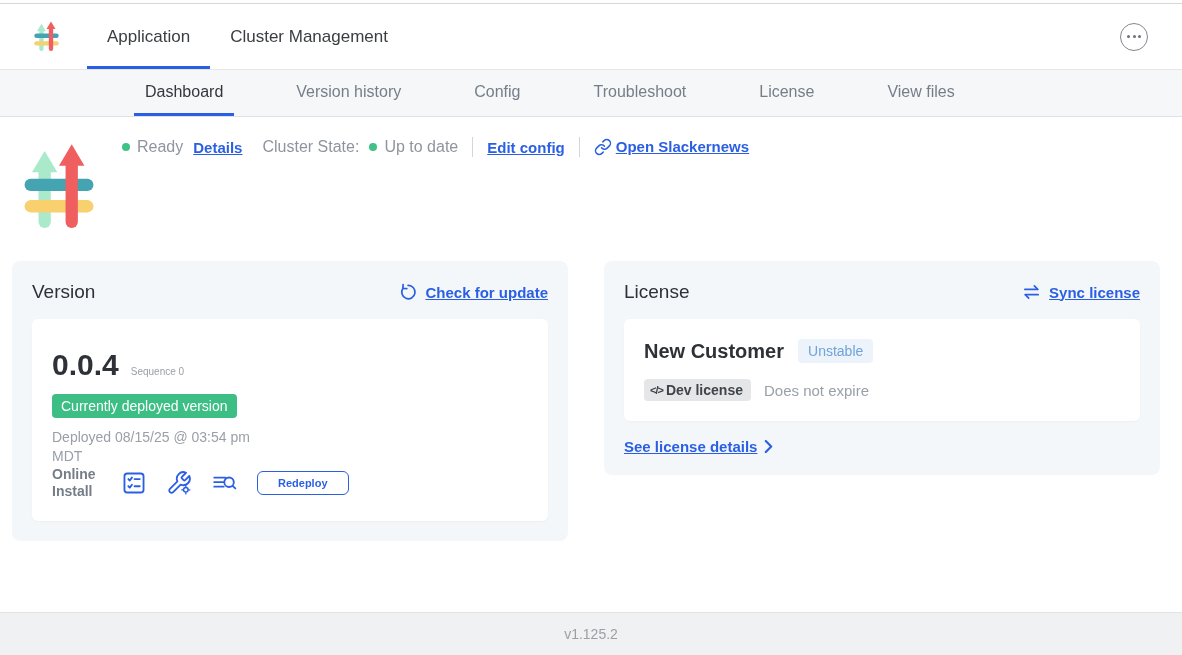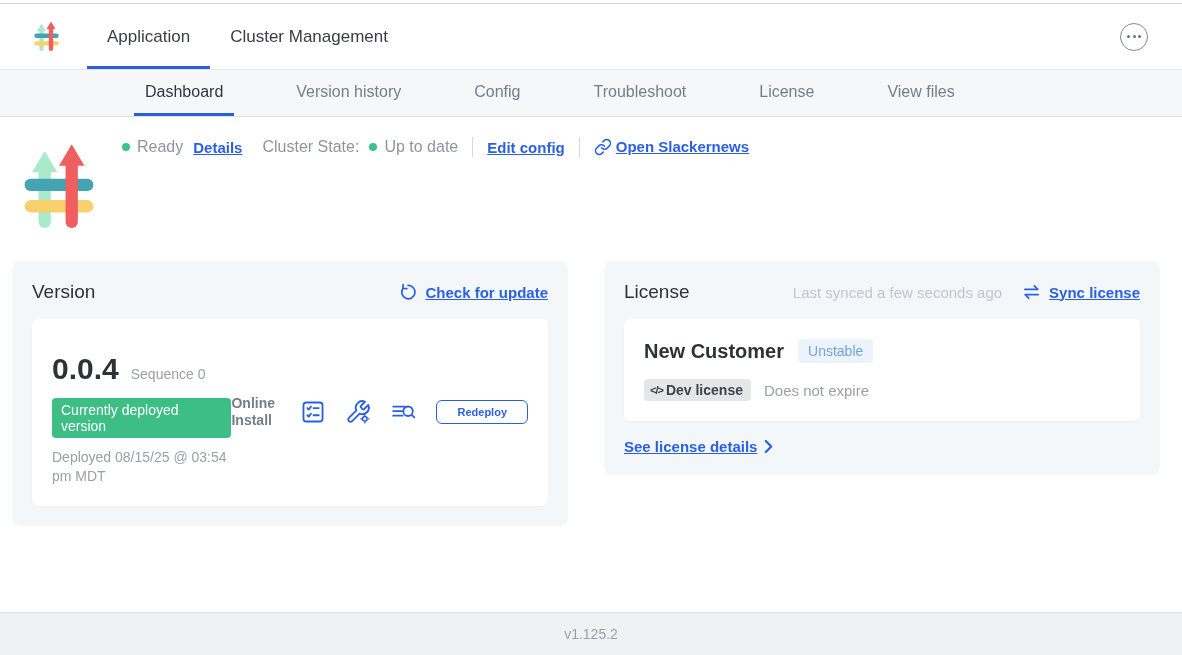--- a/index.html
+++ b/index.html
@@ -39,25 +39,25 @@
 
   
   .cards { display:flex; align-items:flex-start; gap:36px; padding:28px 22px 0 12px; }
   .card { width:556px; background:#f4f7f9; border-radius:8px; padding:20px; }
   .card-head { display:flex; align-items:center; justify-content:space-between; margin-bottom:16px; }
   .card-title { font-size:19px; font-weight:normal; color:#2e3238; }
   .card-head-right { display:flex; align-items:center; gap:8px; color:#2b5fe3; }
   .inner { background:#fff; border-radius:6px; padding:20px; box-shadow:0 1px 2px rgba(0,0,0,.03); }
 
   
-  .ver-inner { display:flex; justify-content:space-between; }
+  .ver-inner { display:flex; justify-content:space-between;flex-direction:column; }
   .ver-left { max-width:225px; }
   .ver-row { display:flex; align-items:baseline; gap:12px; }
   .ver-num { font-size:30px; font-weight:bold; color:#2e3238; }
-  .seq { font-size:14px; color:#9aa0a8;margin-top:27px; }
+  .seq { font-size:10px; color:#9aa0a8;margin-top:27px; }
   .deploy-badge { display:inline-block; margin-top:12px; background:#3cbe84; color:#fff; font-size:14px; padding:4px 9px; border-radius:4px; }
   .deployed-at { margin-top:10px; font-size:14px; line-height:1.35; color:#9aa0a8; }
   .ver-right { display:flex; align-items:center; gap:19px; padding-right:0; }
   .install-type { width:50px; font-size:14px; font-weight:bold; color:#757d88; line-height:1.25; }
   .ver-icons { display:flex; align-items:center; gap:19px; color:#2b5fe3; }
   .icon-btn { display:flex; align-items:center; cursor:pointer; color:#2b5fe3; }
   .redeploy { background:#fff; border:1px solid #2b5fe3; color:#2b5fe3; font-weight:bold; font-size:11px; border-radius:6px; padding:5px 20px; cursor:pointer; font-family:inherit; }
   .see-link { display:flex; align-items:center; gap:7px; margin-top:17px; }
 
   
@@ -199,21 +199,20 @@
         </div>
         <button class="redeploy">Redeploy</button>
       </div>
     </div>
   </section>
 
   <section class="card">
     <div class="card-head">
       <div class="card-title">License</div>
       <div class="card-head-right">
-        <span class="last-synced">Last synced a few seconds ago</span>
         <svg width="19" height="16" viewBox="0 0 20 16" fill="none" stroke="currentColor" stroke-width="1.8" stroke-linecap="round" stroke-linejoin="round">
           <path d="M3 5.2 H16.2"></path>
           <polyline points="13,1.6 16.6,5.2"></polyline>
           <path d="M17 10.8 H3.8"></path>
           <polyline points="7,14.4 3.4,10.8"></polyline>
         </svg>
         <a class="blue-link">Sync license</a>
       </div>
     </div>
     <div class="inner">

